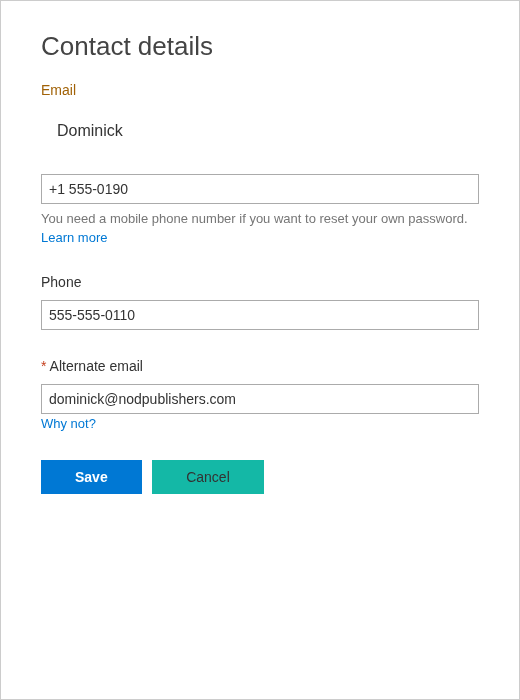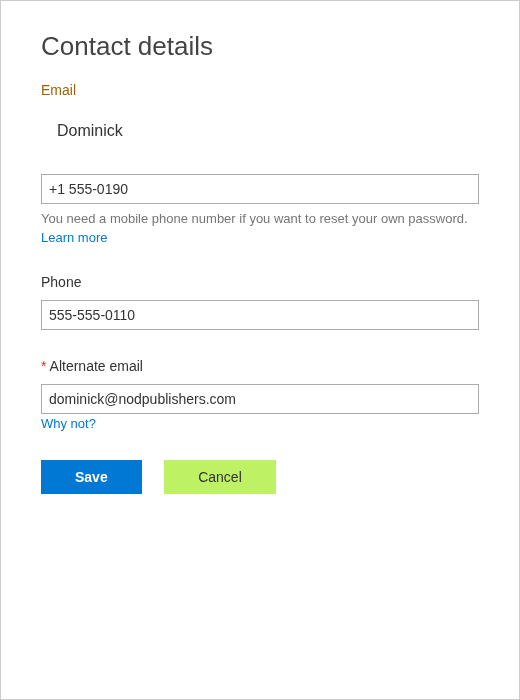--- a/index.html
+++ b/index.html
@@ -81,23 +81,23 @@
       cursor: pointer;
       text-align: center;
       vertical-align: middle;
     }
     .btn-primary {
       background: #0078d4;
       color: #ffffff;
       font-weight: 600;
     }
     .btn-secondary {
-      background: #bef264;
+      background: #14b8a6;
       color: #333333;
-      margin-left: 18px;
+      margin-left: 6px;
     }
     .input-section {
       margin-bottom: 28px;
     }
     .input-label {
       font-size: 14px;
       color: #333333;
       display: block;
     }
   </style>

